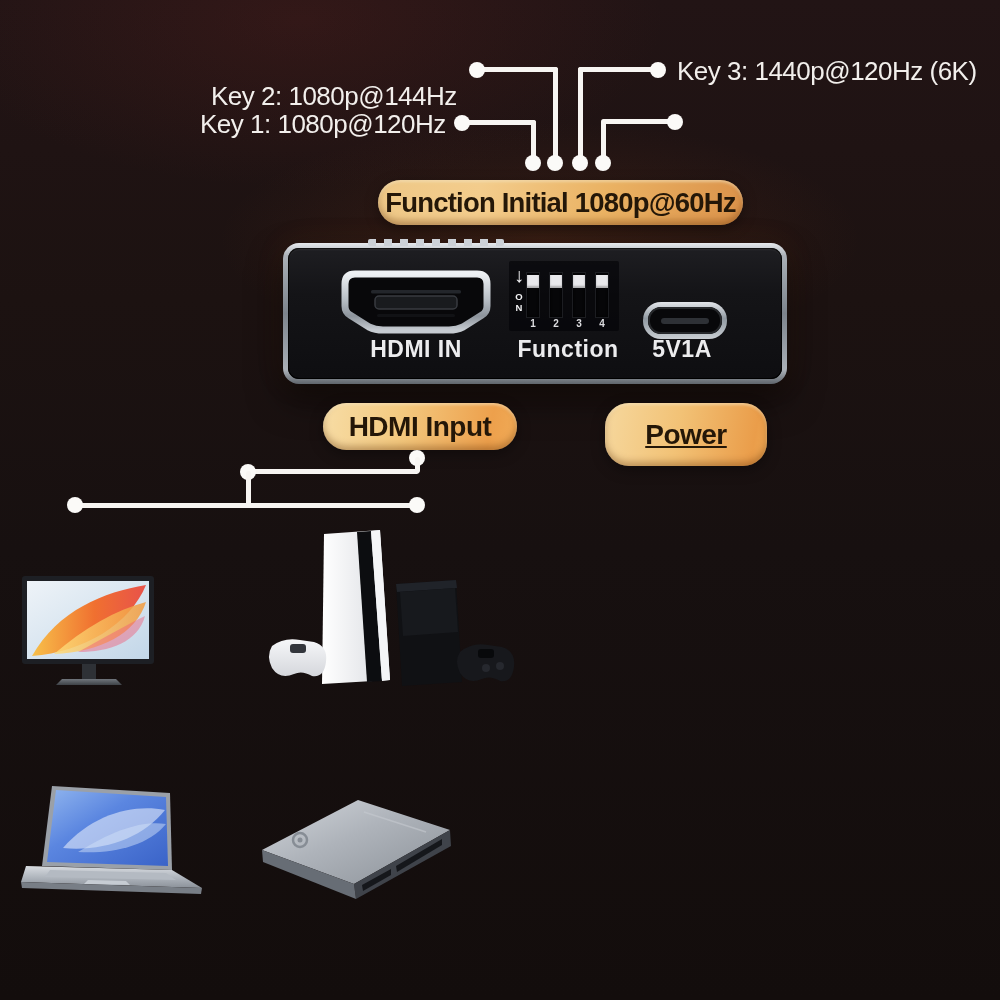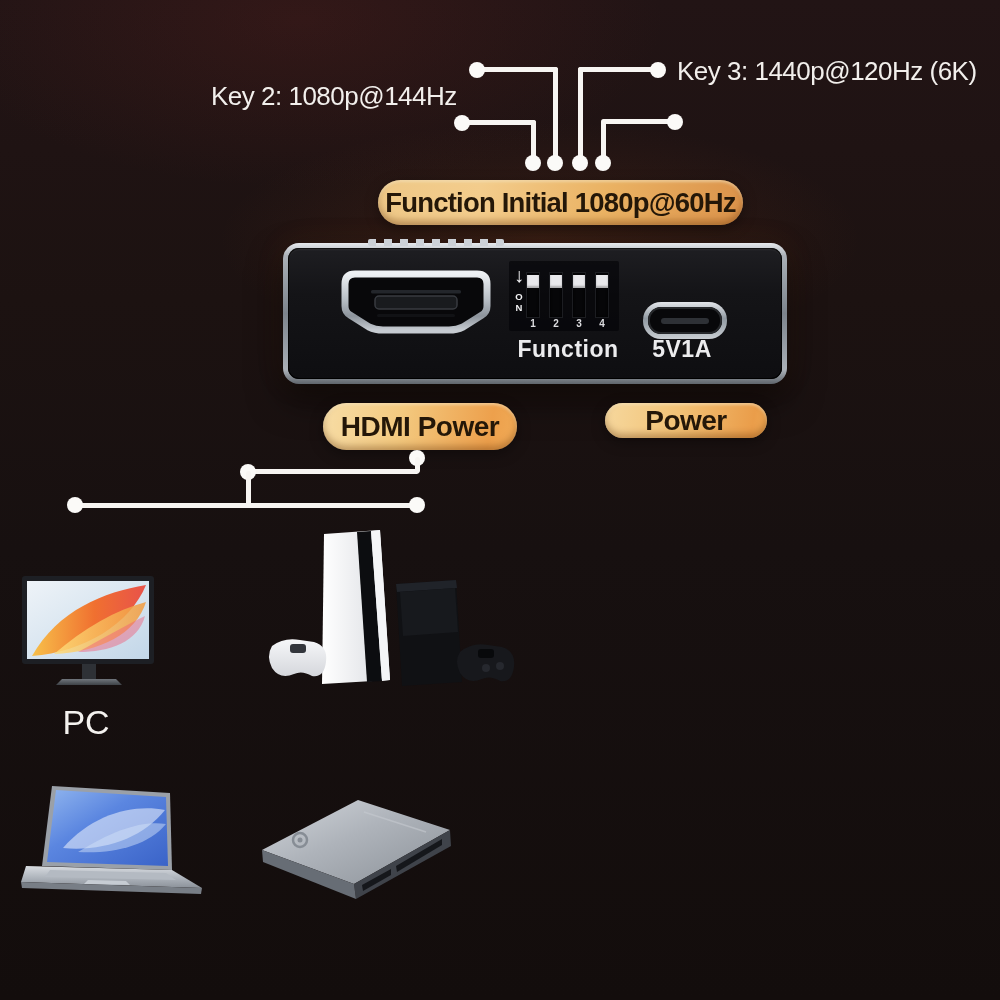--- a/index.html
+++ b/index.html
@@ -33,22 +33,22 @@
   
   .gold-badge{
     position:absolute;border-radius:24px;display:flex;align-items:center;justify-content:center;
     color:#241708;font-weight:600;white-space:nowrap;
     background:linear-gradient(100deg,#eec887 0%,#f3cc8c 28%,#eab263 62%,#db924a 100%);
     box-shadow:inset 0 -4px 7px rgba(90,40,0,0.35), inset 0 2px 3px rgba(255,242,205,0.55), 0 4px 14px rgba(0,0,0,0.35);
   }
   .fn-badge{left:378px;top:180px;width:365px;height:45px;font-size:27.5px;letter-spacing:-0.8px;}
   .hdmi-badge{left:323px;top:403px;width:194px;height:47px;font-size:28px;letter-spacing:-0.5px;
     background:linear-gradient(100deg,#f7dda6 0%,#f3c97f 40%,#eda04c 85%,#f0ab57 100%);}
-  .power-badge{left:605px;top:403px;width:162px;height:35px;font-size:28px;letter-spacing:-0.5px;
-    background:linear-gradient(100deg,#f6d89e 0%,#f2c276 45%,#ea9d4a 90%,#eea853 100%);}
+  .power-badge{left:605px;top:403px;width:162px;height:63px;font-size:28px;letter-spacing:-0.5px;
+    background:linear-gradient(100deg,#f6d89e 0%,#f2c276 45%,#ea9d4a 90%,#eea853 100%);text-decoration:underline;}
   
   .device{
     position:absolute;left:283px;top:243px;width:504px;height:141px;border-radius:16px;
     background:linear-gradient(180deg,#e6e9ed 0%,#aab0b7 9%,#7d848c 50%,#aab0b7 90%,#5f656c 100%);
     box-shadow:0 16px 34px rgba(0,0,0,0.55), 0 0 30px rgba(190,90,30,0.10);
   }
   .device-inner{position:absolute;inset:5px;border-radius:11px;
     background:linear-gradient(180deg,#1e1e22 0%,#141417 35%,#0e0e11 100%);
     box-shadow:inset 0 2px 2px rgba(255,255,255,0.07), inset 0 0 0 1px #000;}
   .vents{position:absolute;left:85px;top:-4px;width:136px;height:7px;border-radius:2px;
@@ -78,20 +78,21 @@
   .lbl-pc{left:36px;top:700px;width:100px;}
   .lbl-ps4{left:323px;top:700px;width:100px;}
   .lbl-laptop{left:53px;top:908px;width:120px;}
   .lbl-tvbox{left:314px;top:908px;width:120px;}
 </style>
 </head>
 <body>
 
 <div class="stage">
 
+  <div class="key-label key1">Key 1: 1080p@120Hz</div>
   <div class="key-label key2">Key 2: 1080p@144Hz</div>
   <div class="key-label key3">Key 3: 1440p@120Hz (6K)</div>
 
   <div class="cline l-k2h"></div>
   <div class="cline l-k2v"></div>
   <div class="cline l-k1h"></div>
   <div class="cline l-k1v"></div>
   <div class="cline l-k3h"></div>
   <div class="cline l-k3v"></div>
   <div class="cline l-k4h"></div>
@@ -148,25 +149,26 @@
         <span>4</span>
       </div>
     </div>
 
     <div class="usbc">
       <div class="usbc-inner">
         <div class="usbc-tab"></div>
       </div>
     </div>
 
+    <div class="port-label pl-hdmi">HDMI IN</div>
     <div class="port-label pl-fn">Function</div>
     <div class="port-label pl-pwr">5V1A</div>
   </div>
 
-  <div class="gold-badge hdmi-badge">HDMI Power</div>
+  <div class="gold-badge hdmi-badge">HDMI Input</div>
   <div class="gold-badge power-badge">Power</div>
 
   <div class="cdot d-badge"></div>
   <div class="cline l-bv"></div>
   <div class="cline l-bh"></div>
   <div class="cdot d-junc"></div>
   <div class="cline l-jv"></div>
   <div class="cline l-long"></div>
   <div class="cdot d-left"></div>
   <div class="cdot d-right"></div>
@@ -193,21 +195,20 @@
       </linearGradient>
     </defs>
     <rect x="4" y="4" width="132" height="88" rx="3" fill="#1d1f24"></rect>
     <rect x="9" y="9" width="122" height="78" fill="url(#scrBg)"></rect>
     <path d="M14,84 C40,38 86,20 128,13 C112,52 66,80 14,84 Z" fill="url(#swA)"></path>
     <path d="M36,82 C66,56 98,38 128,30 C118,62 82,80 36,82 Z" fill="url(#swB)" opacity="0.85"></path>
     <path d="M60,80 C86,66 110,52 127,44 C120,70 92,80 60,80 Z" fill="#ef5a78" opacity="0.45"></path>
     <rect x="64" y="92" width="14" height="15" fill="#2e3136"></rect>
     <polygon points="44,107 98,107 104,113 38,113" fill="url(#baseMet)"></polygon>
   </svg>
-  <div class="device-label lbl-pc">PC</div>
 
   <svg class="img ps-svg" width="285" height="175" viewBox="0 0 285 175">
     <defs>
       <linearGradient id="ps5White" x1="0" y1="0" x2="1" y2="0">
         <stop offset="0" stop-color="#ffffff"></stop>
           <stop offset="1" stop-color="#d9dbe0"></stop>
       </linearGradient>
       <linearGradient id="ctrlW" x1="0" y1="0" x2="0" y2="1">
         <stop offset="0" stop-color="#f6f7f9"></stop>
           <stop offset="1" stop-color="#d5d7dc"></stop>

